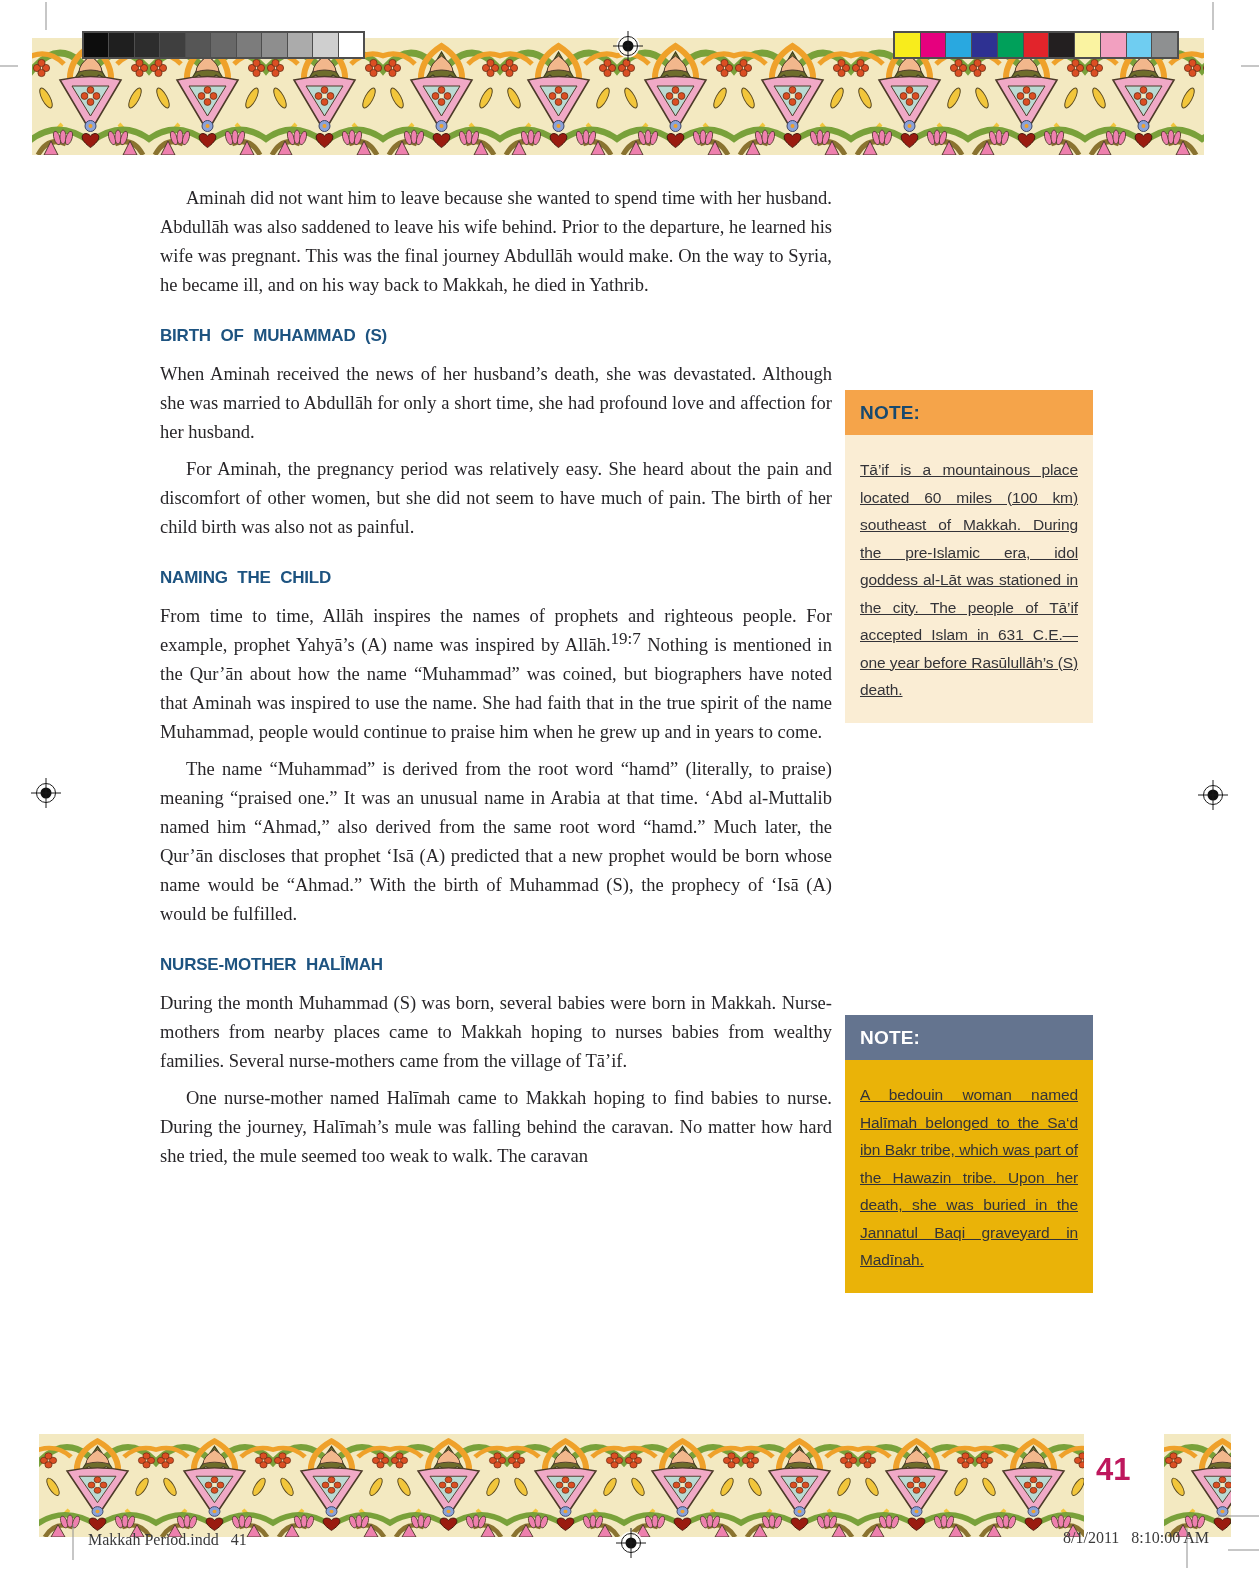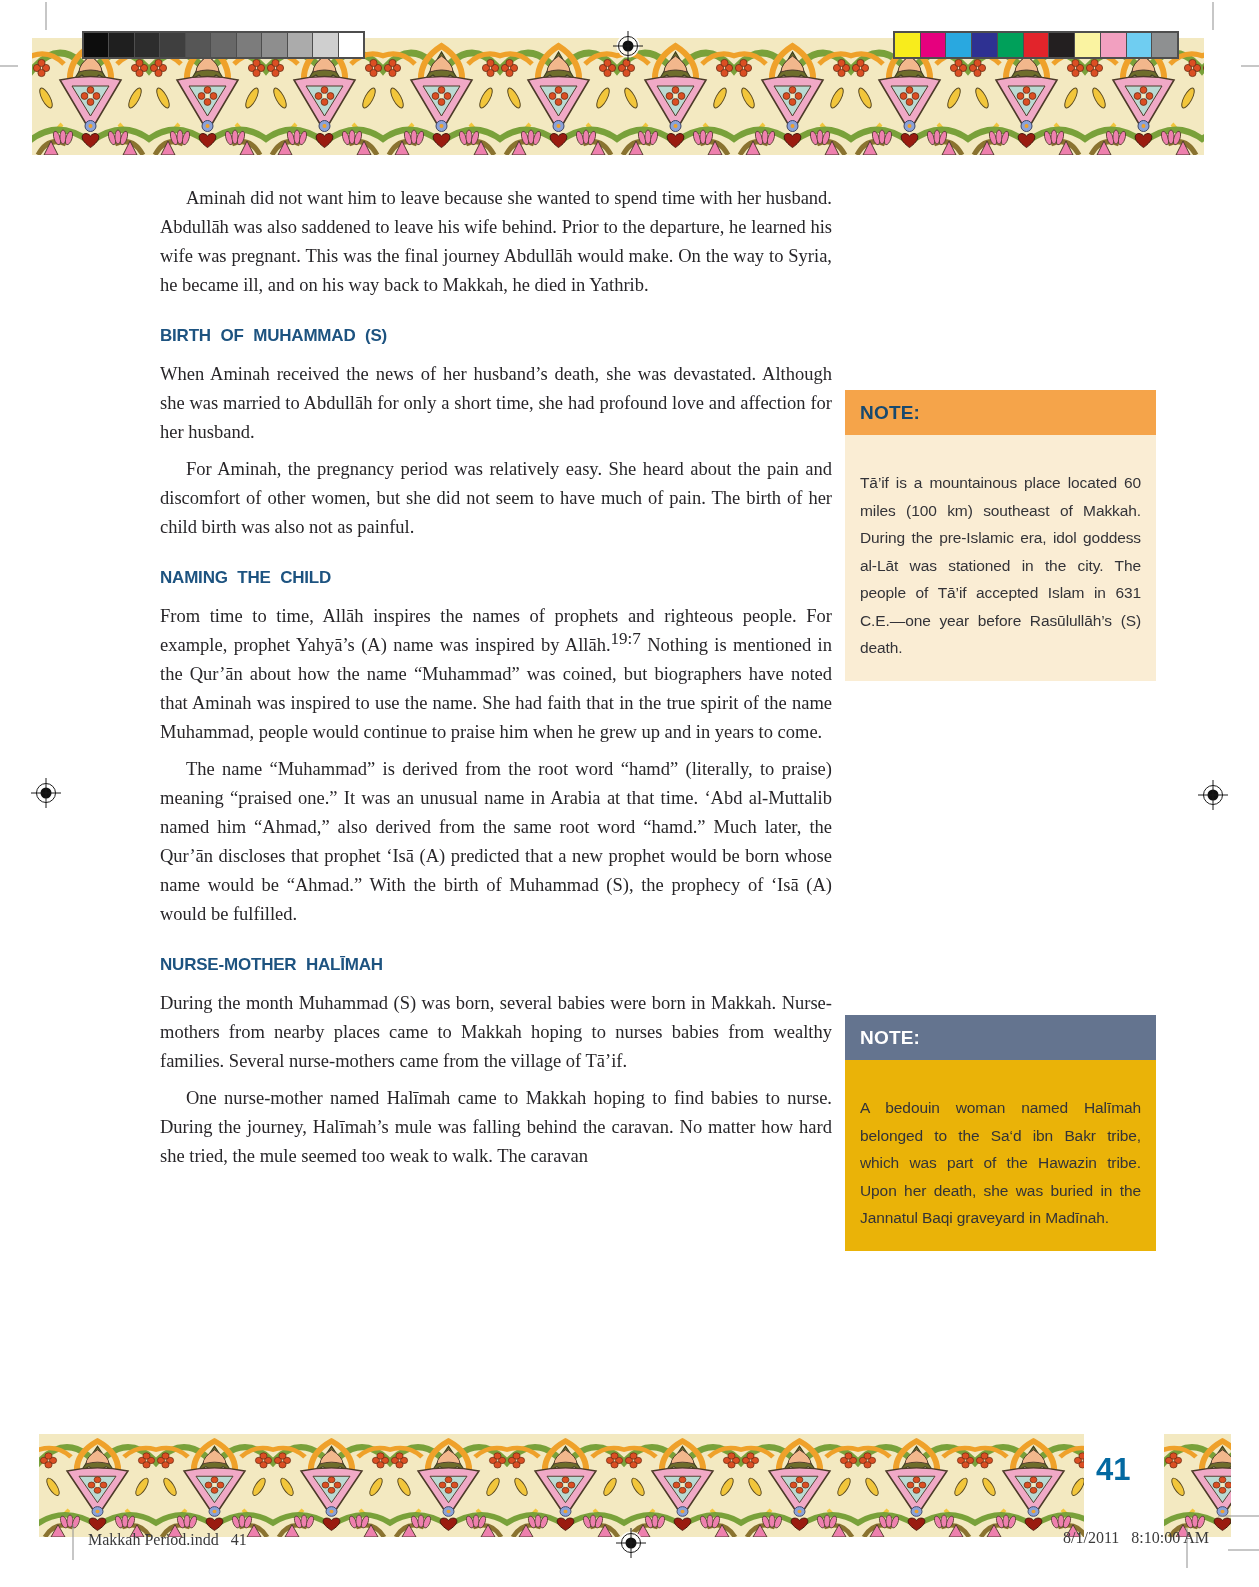--- a/index.html
+++ b/index.html
@@ -18,35 +18,35 @@
   
   .article{position:absolute;left:160px;top:184px;width:672px;z-index:2;color:#282629;}
   .article p{margin:0 0 8px 0;font-size:18.5px;line-height:29px;text-align:justify;}
   .article p.indent{text-indent:26px;}
   .article sup{font-size:17px;line-height:0;vertical-align:super;}
   h2.section-heading{margin:24px 0 12px 0;font-family:"Liberation Sans", sans-serif;
         font-weight:700;font-size:17px;line-height:24px;color:#1D5380;
         letter-spacing:-0.2px;word-spacing:5px;}
 
   
-  .note-box{position:absolute;width:311px;z-index:2;font-family:"Liberation Sans", sans-serif;}
+  .note-box{position:absolute;width:248px;z-index:2;font-family:"Liberation Sans", sans-serif;}
   .note-header{height:45px;display:flex;align-items:center;padding:0 15px;box-sizing:border-box;
         font-weight:700;font-size:19px;letter-spacing:0.2px;}
-  .note-body{padding:34px 15px 19px 15px;box-sizing:border-box;font-size:15.5px;line-height:27.5px;
-        text-align:justify;letter-spacing:-0.1px;color:#333338;}
+  .note-body{padding:21px 15px 19px 15px;box-sizing:border-box;font-size:15.5px;line-height:27.5px;
+        text-align:justify;letter-spacing:-0.1px;color:#333338;text-decoration:underline;}
   .note-orange .note-header{background:#F5A44A;color:#17496F;}
   .note-orange .note-body{background:#FAEDD4;min-height:178px;}
   .note-blue .note-header{background:#64748F;color:#ffffff;}
   .note-blue .note-body{background:#eab308;}
   #note-1{left:845px;top:390px;}
   #note-2{left:845px;top:1015px;}
 
   
   .page-number{position:absolute;left:1096px;top:1452px;z-index:4;
-        font-family:"Liberation Sans", sans-serif;font-weight:700;font-size:31px;color:#0369a1;}
+        font-family:"Liberation Sans", sans-serif;font-weight:700;font-size:31px;color:#be185d;}
   .slug{position:absolute;z-index:4;font-family:"Liberation Serif", serif;
         font-size:16px;color:#3a3a3a;white-space:pre;}
   #slug-left{left:88px;top:1531px;}
   #slug-right{left:1063px;top:1529px;}
 </style>
 </head>
 <body>
 
 <div id="page">
 

